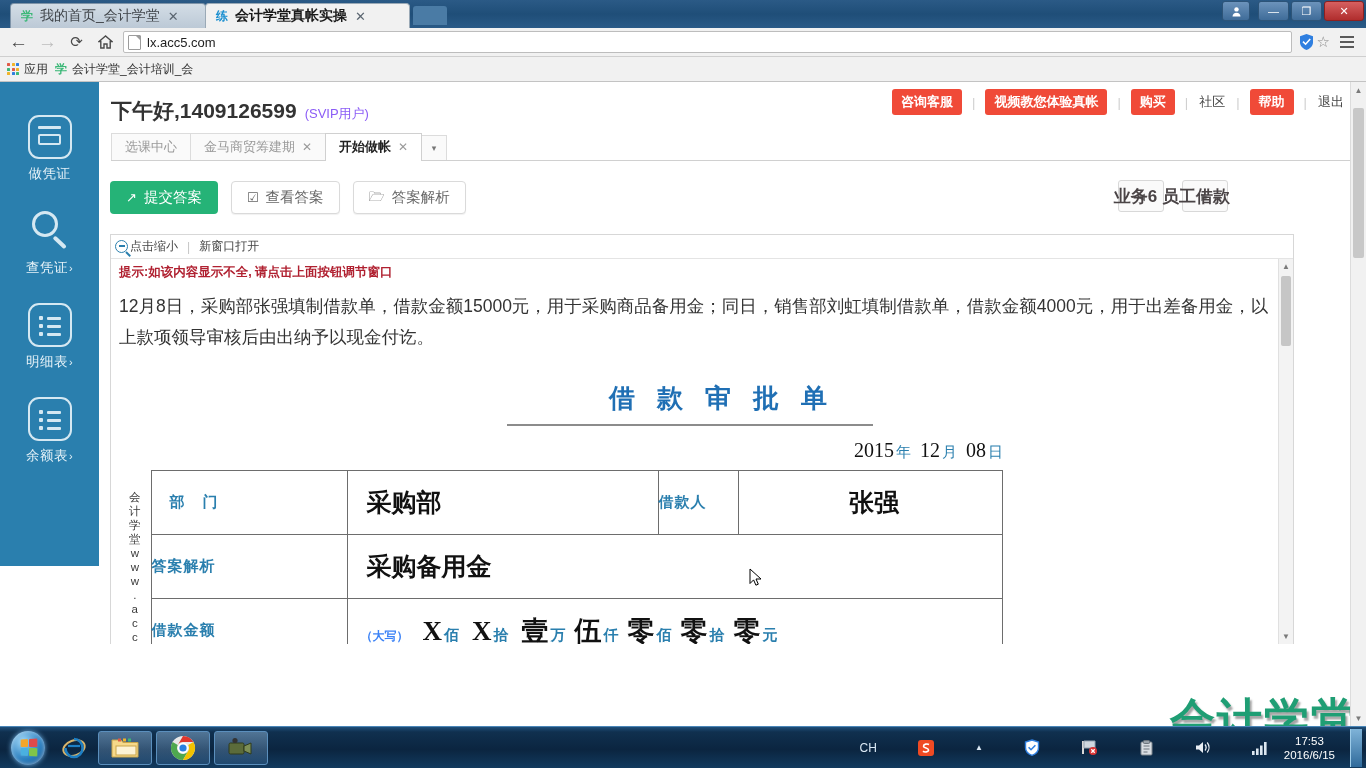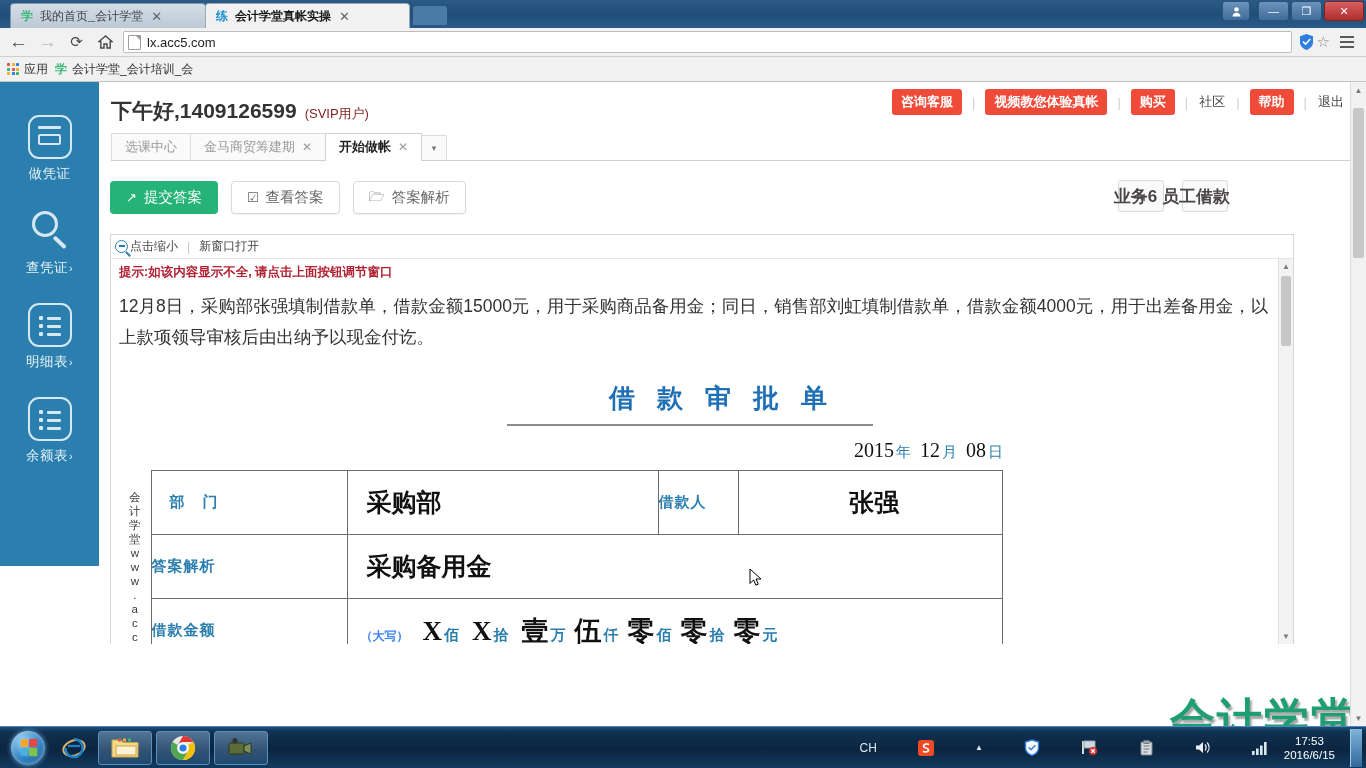--- a/index.html
+++ b/index.html
@@ -35,22 +35,21 @@
   }
   .tab .favicon {
     width: 14px; height: 14px; flex: none;
     font-size: 12px; line-height: 14px; text-align: center;
     font-weight: bold;
   }
   .tab .fav-green { color: #3cb878; }
   .tab .fav-blue  { color: #1a8fd0; }
   .tab .label {
     white-space: nowrap; overflow: hidden; max-width: 125px;
-    font-size: 12px;
-    font-family: Liberation Mono, monospace;
+    font-size: 14px;
   }
   .tab .tabclose {
     font-size: 13px; color: #5a6570; line-height: 1; margin-left: 2px;
     cursor: pointer;
   }
   .tab-newblank {
     position: absolute; top: 6px; left: 413px; width: 34px; height: 19px;
     background: #4a7ba5; border-radius: 3px 3px 0 0;
   }
   .wincontrols {
@@ -140,21 +139,21 @@
   .mag .circ { position:absolute; left:4px; top:2px; width:26px; height:26px;
     border: 3px solid #d5e8f2; border-radius: 50%; }
   .mag .hdl { position:absolute; left:26px; top:26px; width:16px; height:3.5px;
     background:#d5e8f2; transform: rotate(43deg); transform-origin: left center; border-radius:2px;}
 
   
   .greet {
     position: absolute; left: 111px; top: 97px;
     font-size: 21px; color: #333; font-weight: bold; white-space: nowrap;
   }
-  .greet .svip { font-size: 13px; color: #7f1d1d; font-weight: normal; margin-left: 8px;}
+  .greet .svip { font-size: 13px; color: #8b5cf6; font-weight: normal; margin-left: 8px;}
   .topnav {
     position: absolute; right: 15px; top: 89px;
     display: flex; align-items: center; gap: 4px; font-size: 13px;
   }
   .topnav .btn-red {
     background: #f04a38; color: #fff; font-weight: bold;
     padding: 4px 9px; border-radius: 3px; margin: 0 6px; white-space: nowrap;
   }
   .topnav .lnk { color: #444; padding: 0 7px; white-space: nowrap; }
   .topnav .sep { color: #cfcfcf; }

